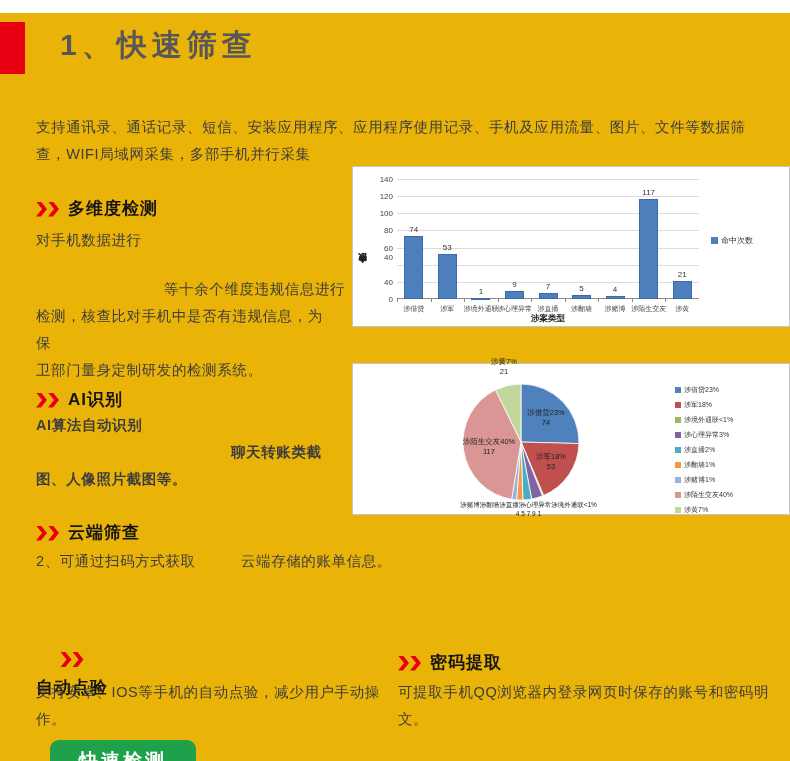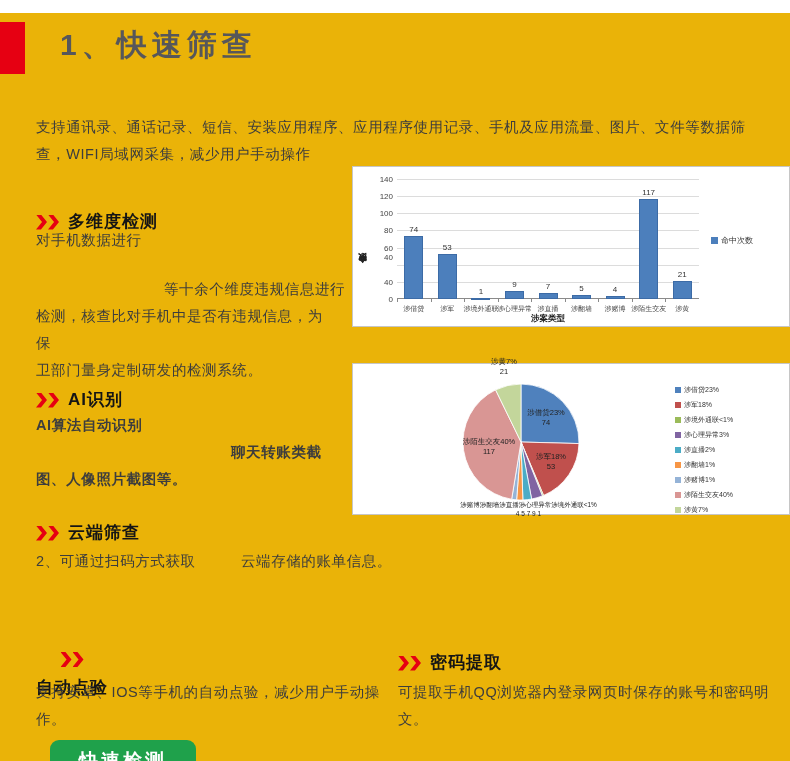--- a/index.html
+++ b/index.html
@@ -47,23 +47,23 @@
              font-family:"Liberation Sans","DejaVu Sans",sans-serif;}
 </style>
 </head>
 <body>
 
 <div class="page">
 
   <div class="abs corner"></div>
   <div class="abs title">1、快速筛查</div>
 
-  <div class="abs body" style="left:36px;top:101px;width:724px;">支持通讯录、通话记录、短信、安装应用程序、应用程序使用记录、手机及应用流量、图片、文件等数据筛查，WIFI局域网采集，减少用户手动操作</div>
-
-  <div class="abs sec" style="left:36px;top:197px;">
+  <div class="abs body" style="left:36px;top:101px;width:724px;">支持通讯录、通话记录、短信、安装应用程序、应用程序使用记录、手机及应用流量、图片、文件等数据筛查，WIFI局域网采集，多部手机并行采集</div>
+
+  <div class="abs sec" style="left:36px;top:184px;">
     <span class="chev">
         <i></i>
         <i></i>
       </span>
     <h2>多维度检测</h2>
   </div>
   <div class="abs body" style="left:36px;top:214px;width:330px;">
     <div class="ln">对手机数据进行</div>
     <div class="ln" style="margin-top:22px;text-indent:128px;">等十余个维度违规信息进行</div>
     <div class="ln">检测，核查比对手机中是否有违规信息，为　　保</div>

